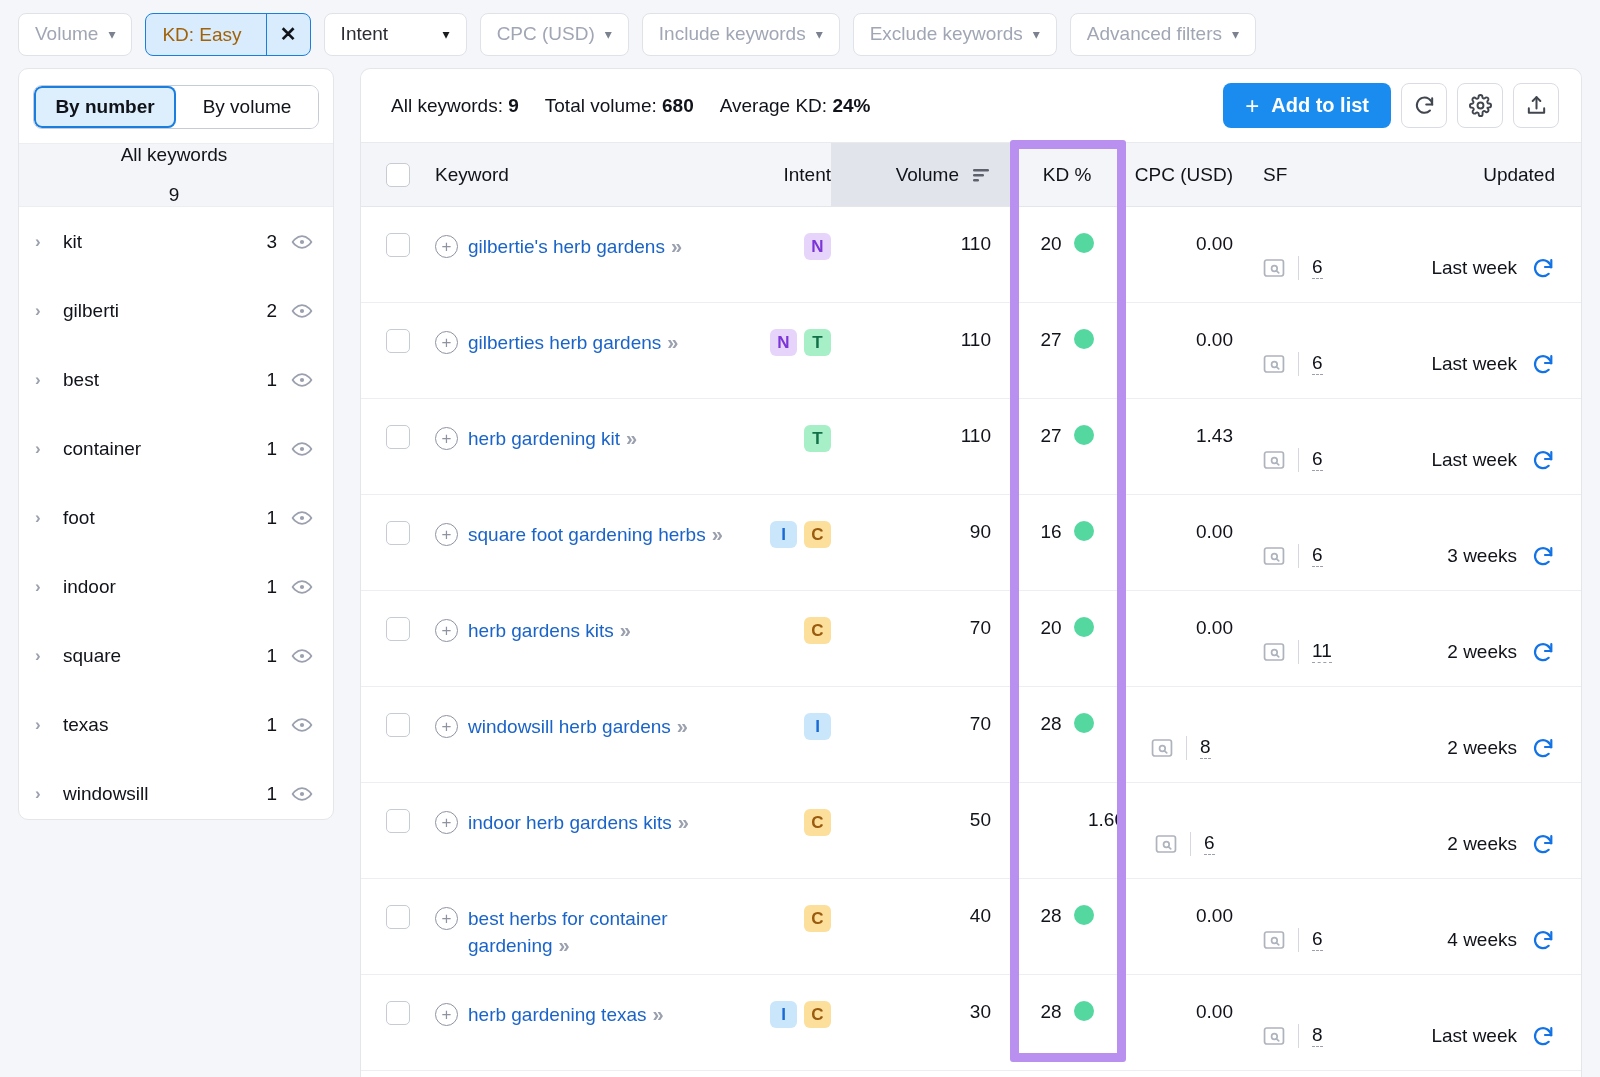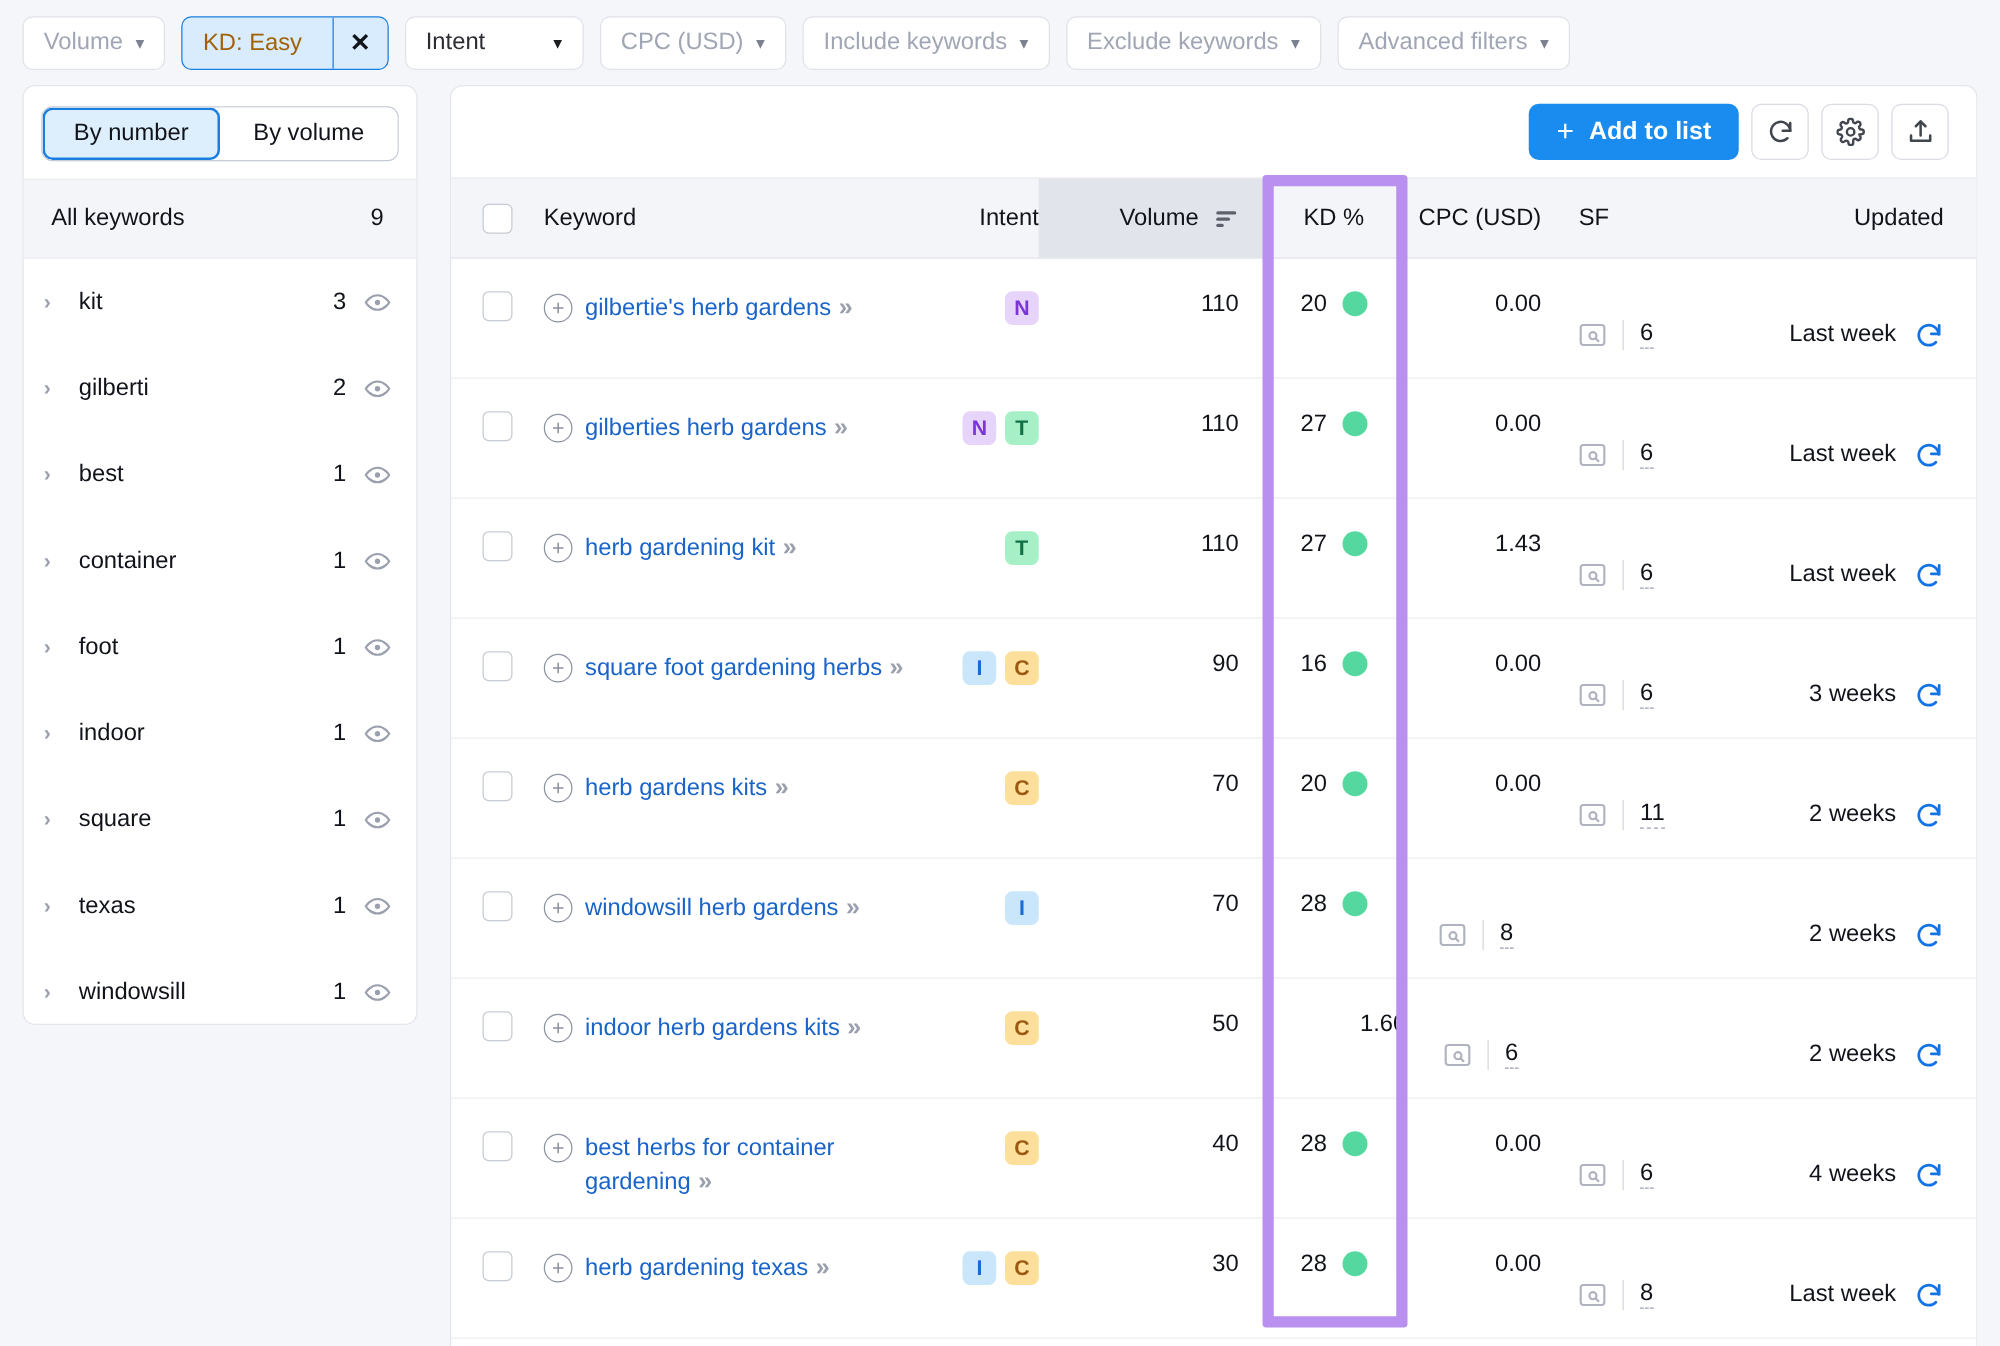--- a/index.html
+++ b/index.html
@@ -59,28 +59,28 @@
   }
   .seg-wrap { padding: 16px 14px 14px 14px; }
   .segmented {
     display: flex; border: 1px solid #c6ccd6; border-radius: 9px; overflow: hidden;
     height: 44px;
   }
   .seg {
     flex: 1; display: flex; align-items: center; justify-content: center;
     font-size: 19px; color: #11131a; background: #fff; cursor: pointer;
   }
-  .seg.on { background: #ddeefc; box-shadow: inset 0 0 0 2px #1a7ee0; border-radius: 8px; }
+  .seg.on { background: #ddeefc; box-shadow: inset 0 0 0 2px #1a7ee0; border-radius: 8px; font-weight: bold; }
 
   .all-row {
     display: flex; align-items: center; justify-content: space-between;
     padding: 0 26px 0 22px; height: 64px;
     background: #f4f5f8;
     border-top: 1px solid #edeef2; border-bottom: 1px solid #edeef2;
-    font-size: 19px; color: #11131a;
+    font-size: 19px; color: #11131a; flex-direction: column;
   }
   .kw-row {
     display: flex; align-items: center;
     padding: 0 20px 0 16px; height: 69px;
     font-size: 19px; color: #11131a; cursor: pointer;
   }
   .kw-row .chev {
     width: 28px; color: #9aa0ad; font-size: 17px; font-weight: 700; flex: 0 0 28px;
   }
   .kw-row .kwname { flex: 1; }
@@ -339,20 +339,25 @@
               <circle cx="12" cy="12" r="2.3" fill="#9aa0ad"></circle>
             </svg>
           </span>
         </div>
       </div>
   </div>
 
   <div class="panel">
 
     <div class="toolbar">
+      <div class="summary">
+        <span><span>All keywords:</span> <b>9</b></span>
+        <span><span>Total volume:</span> <b>680</b></span>
+        <span><span>Average KD:</span> <b>24%</b></span>
+      </div>
       <div class="spacer"></div>
 
       <div class="btn-blue">
         <span class="plus">+</span>
         <span>Add to list</span>
       </div>
 
       <div class="icon-btn">
         <svg width="23" height="23" viewBox="0 0 24 24" fill="none" stroke="#41454e" stroke-width="2.1" stroke-linecap="round">
           <path d="M20 11a8 8 0 1 0-2.3 6.3"></path>

